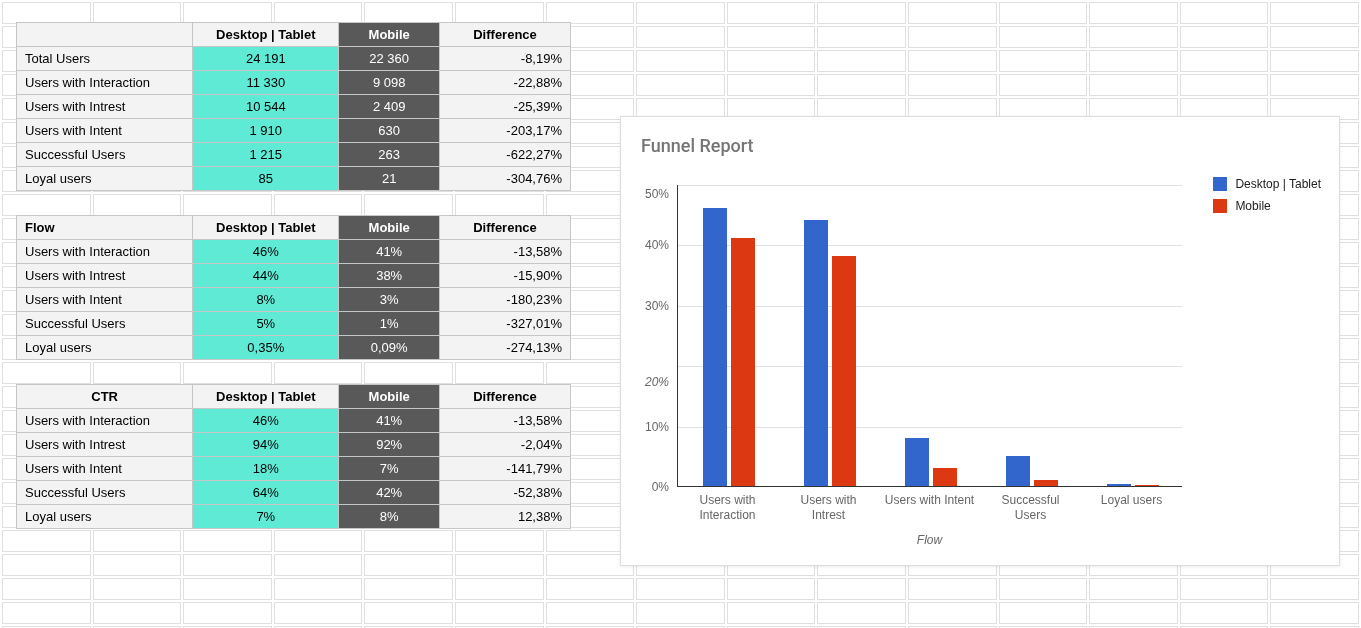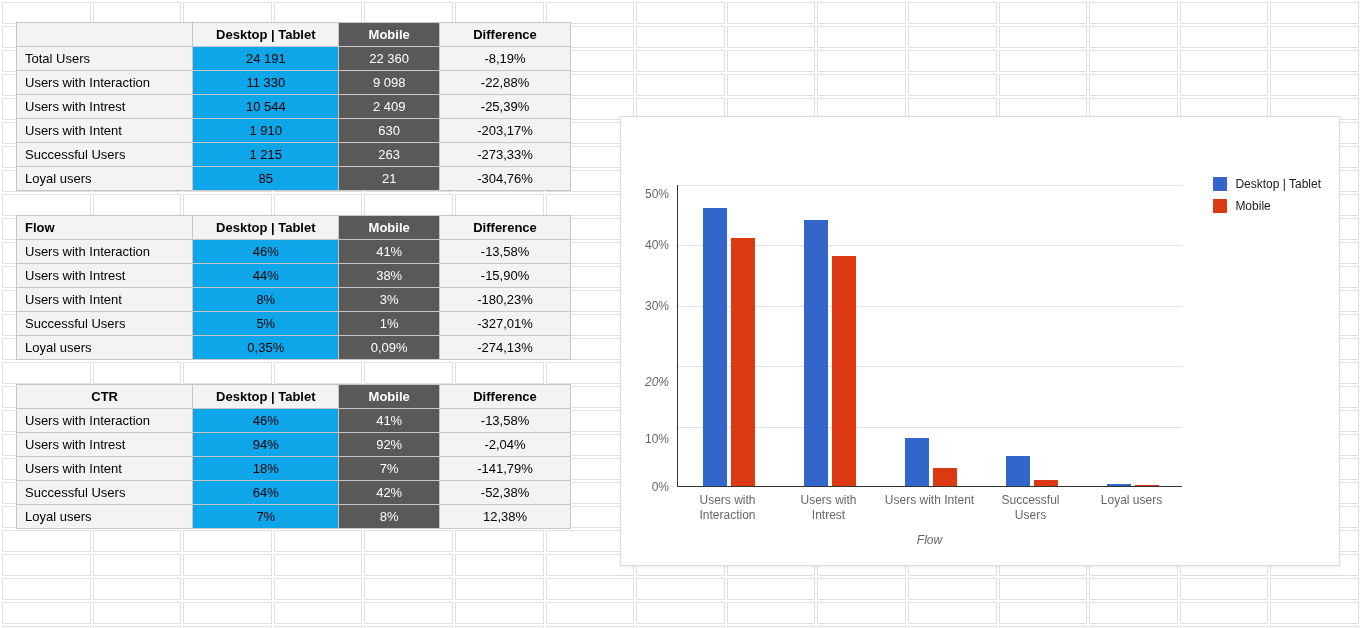--- a/index.html
+++ b/index.html
@@ -46,36 +46,36 @@
     background: #f3f3f3;
   }
   table.data td.label {
     text-align: left;
     background: #f3f3f3;
     width: 175px;
     padding-left: 8px;
   }
   table.data td.val {
     text-align: center;
-    background: #0ea5e9;
+    background: #5eead4;
     width: 145px;
   }
   table.data td.mob {
     text-align: center;
     background: #595959;
     color: #fff;
     width: 100px;
   }
   table.data th.mob {
     background: #595959;
     color: #fff;
     width: 100px;
   }
   table.data td.diff {
-    text-align: center;
+    text-align: right;
     background: #f3f3f3;
     width: 130px;
   }
   table.data th.corner {
     background: #f3f3f3;
     text-align: left;
   }
   
   .chart-card {
     position: absolute;
@@ -668,21 +668,21 @@
     <tr>
       <td class="label">Users with Intent</td>
       <td class="val">1 910</td>
       <td class="mob">630</td>
       <td class="diff">-203,17%</td>
     </tr>
     <tr>
       <td class="label">Successful Users</td>
       <td class="val">1 215</td>
       <td class="mob">263</td>
-      <td class="diff">-273,33%</td>
+      <td class="diff">-622,27%</td>
     </tr>
     <tr>
       <td class="label">Loyal users</td>
       <td class="val">85</td>
       <td class="mob">21</td>
       <td class="diff">-304,76%</td>
     </tr>
       </tbody>
   </table>
 
@@ -768,20 +768,21 @@
       <td class="val">7%</td>
       <td class="mob">8%</td>
       <td class="diff">12,38%</td>
     </tr>
       </tbody>
   </table>
 
 </div>
 
 <div class="chart-card">
+  <div class="chart-title">Funnel Report</div>
 
   <div class="plot-wrap">
     <div class="plot">
         <div class="gridline" style="top: 241.6px;"></div>
         <div class="gridline" style="top: 181.2px;"></div>
         <div class="gridline" style="top: 120.8px;"></div>
         <div class="gridline" style="top: 60.4px;"></div>
         <div class="gridline" style="top: 0px;"></div>
         <div class="bar dt" style="height: 277.84px; left: 24.5px;"></div>
         <div class="bar mb" style="height: 247.64px; left: 52.5px;"></div>
@@ -789,21 +790,21 @@
         <div class="bar mb" style="height: 229.52px; left: 153.5px;"></div>
         <div class="bar dt" style="height: 48.32px; left: 226.5px;"></div>
         <div class="bar mb" style="height: 18.12px; left: 254.5px;"></div>
         <div class="bar dt" style="height: 30.2px; left: 327.5px;"></div>
         <div class="bar mb" style="height: 6.04px; left: 355.5px;"></div>
         <div class="bar dt" style="height: 2.114px; left: 428.5px;"></div>
         <div class="bar mb" style="height: 1px; left: 456.5px;"></div>
       </div>
     <div class="axis-title">Flow</div>
   <div class="ytick" style="top: 302px;">0%</div>
-      <div class="ytick" style="top: 241.6px; margin-top: 12px;">10%</div>
+      <div class="ytick" style="top: 241.6px;">10%</div>
       <div class="ytick" style="top: 197px; font-style: italic;">20%</div>
       <div class="ytick" style="top: 120.8px;">30%</div>
       <div class="ytick" style="top: 60.4px;">40%</div>
       <div class="ytick" style="top: 9px;">50%</div>
       <div class="xlabel" style="left: 5.5px;">Users with Interaction</div>
       <div class="xlabel" style="left: 106.5px;">Users with Intrest</div>
       <div class="xlabel" style="left: 207.5px;">Users with Intent</div>
       <div class="xlabel" style="left: 308.5px;">Successful Users</div>
       <div class="xlabel" style="left: 409.5px;">Loyal users</div>
     </div>

